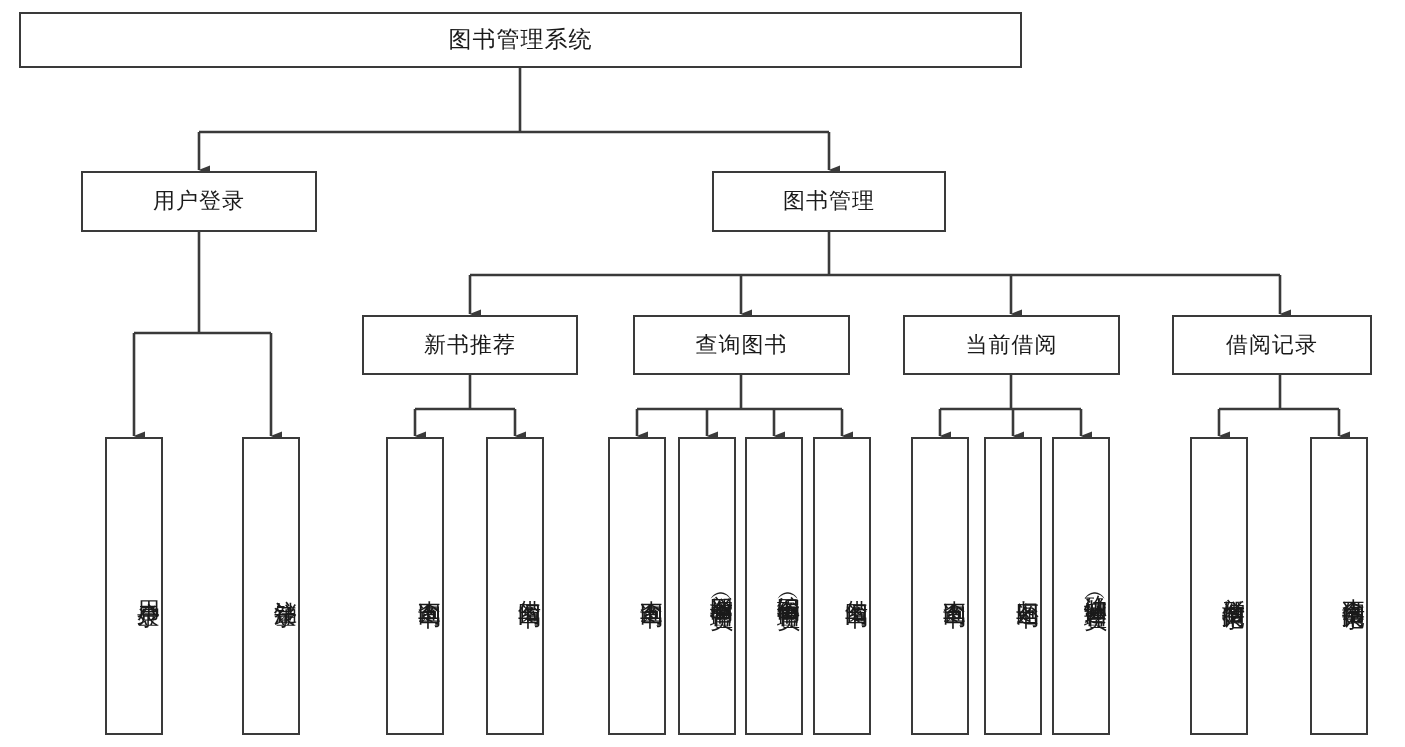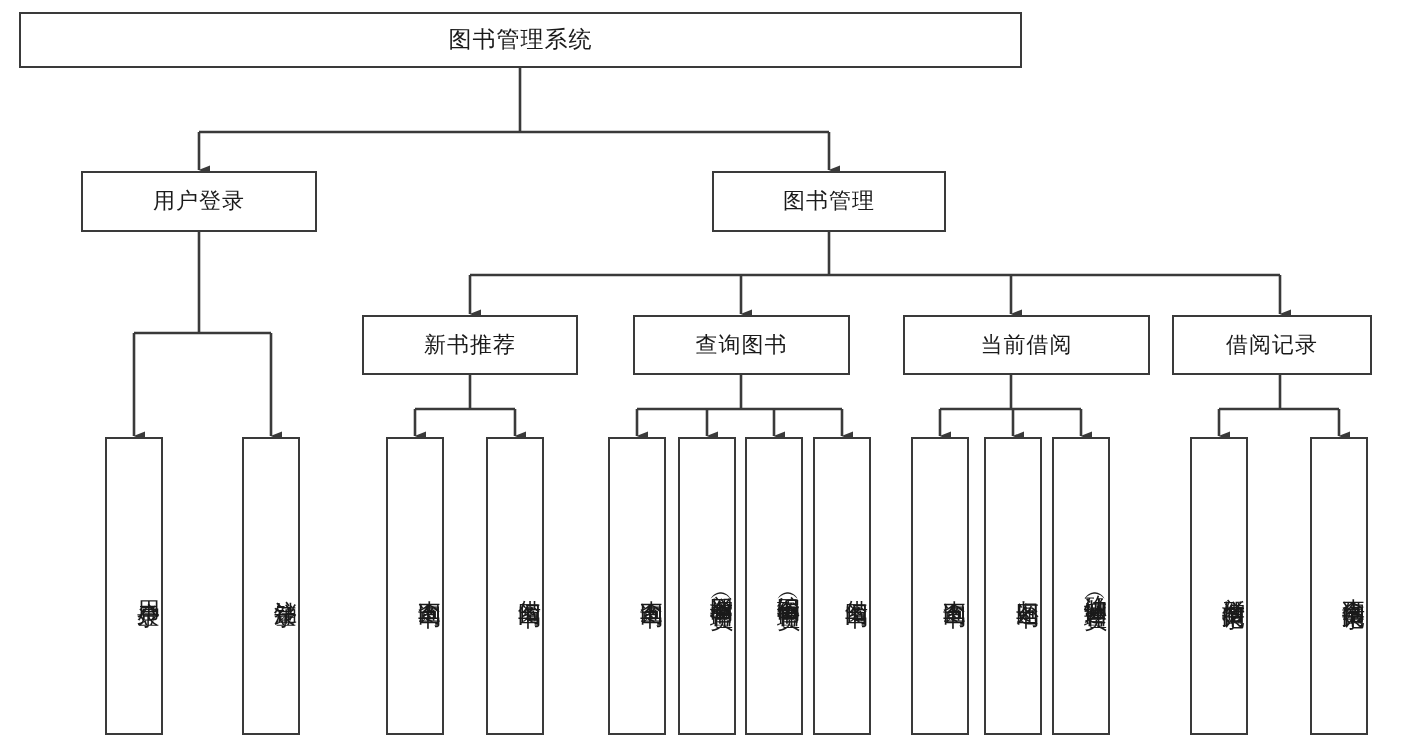--- a/index.html
+++ b/index.html
@@ -129,21 +129,21 @@
   <div class="node h" style="left: 712px; top: 171px; width: 234px; height: 61px; border-color: rgb(58, 58, 58); background: rgb(255, 255, 255); color: rgb(26, 26, 26);">
     <span>图书管理</span>
   </div>
 
   <div class="node h" style="left: 362px; top: 315px; width: 216px; height: 60px; border-color: rgb(58, 58, 58); background: rgb(255, 255, 255); color: rgb(26, 26, 26);">
     <span>新书推荐</span>
   </div>
   <div class="node h" style="left: 633px; top: 315px; width: 217px; height: 60px; border-color: rgb(58, 58, 58); background: rgb(255, 255, 255); color: rgb(26, 26, 26);">
     <span>查询图书</span>
   </div>
-  <div class="node h" style="left: 903px; top: 315px; width: 247px; height: 60px; border-color: rgb(58, 58, 58); background: rgb(255, 255, 255); color: rgb(26, 26, 26);">
+  <div class="node h" style="left: 903px; top: 315px; width: 217px; height: 60px; border-color: rgb(58, 58, 58); background: rgb(255, 255, 255); color: rgb(26, 26, 26);">
     <span>当前借阅</span>
   </div>
   <div class="node h" style="left: 1172px; top: 315px; width: 200px; height: 60px; border-color: rgb(58, 58, 58); background: rgb(255, 255, 255); color: rgb(26, 26, 26);">
     <span>借阅记录</span>
   </div>
 
   <div id="leaf-host">
       <div class="node v center" style="left: 105px; top: 437px; width: 58px; height: 298px; border-color: rgb(58, 58, 58); background: rgb(255, 255, 255); color: rgb(26, 26, 26);">
         <span class="vtext">用户登录</span>
       </div>

